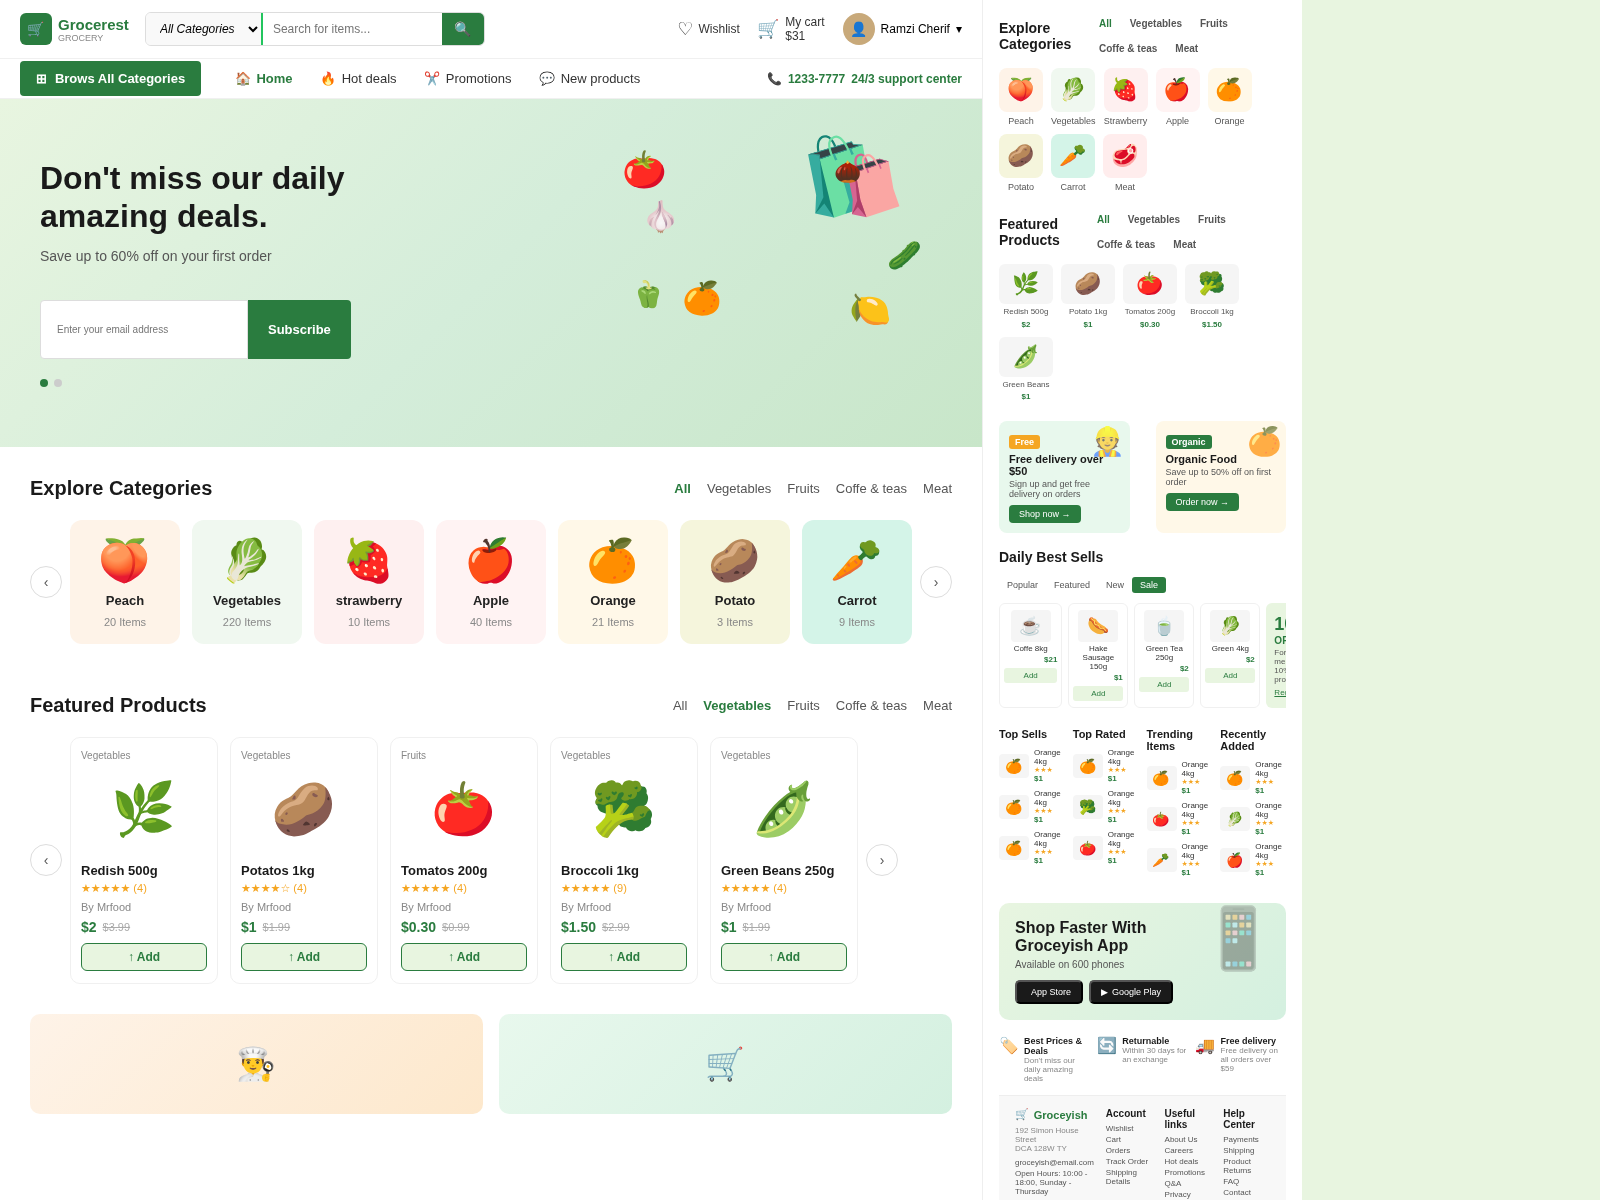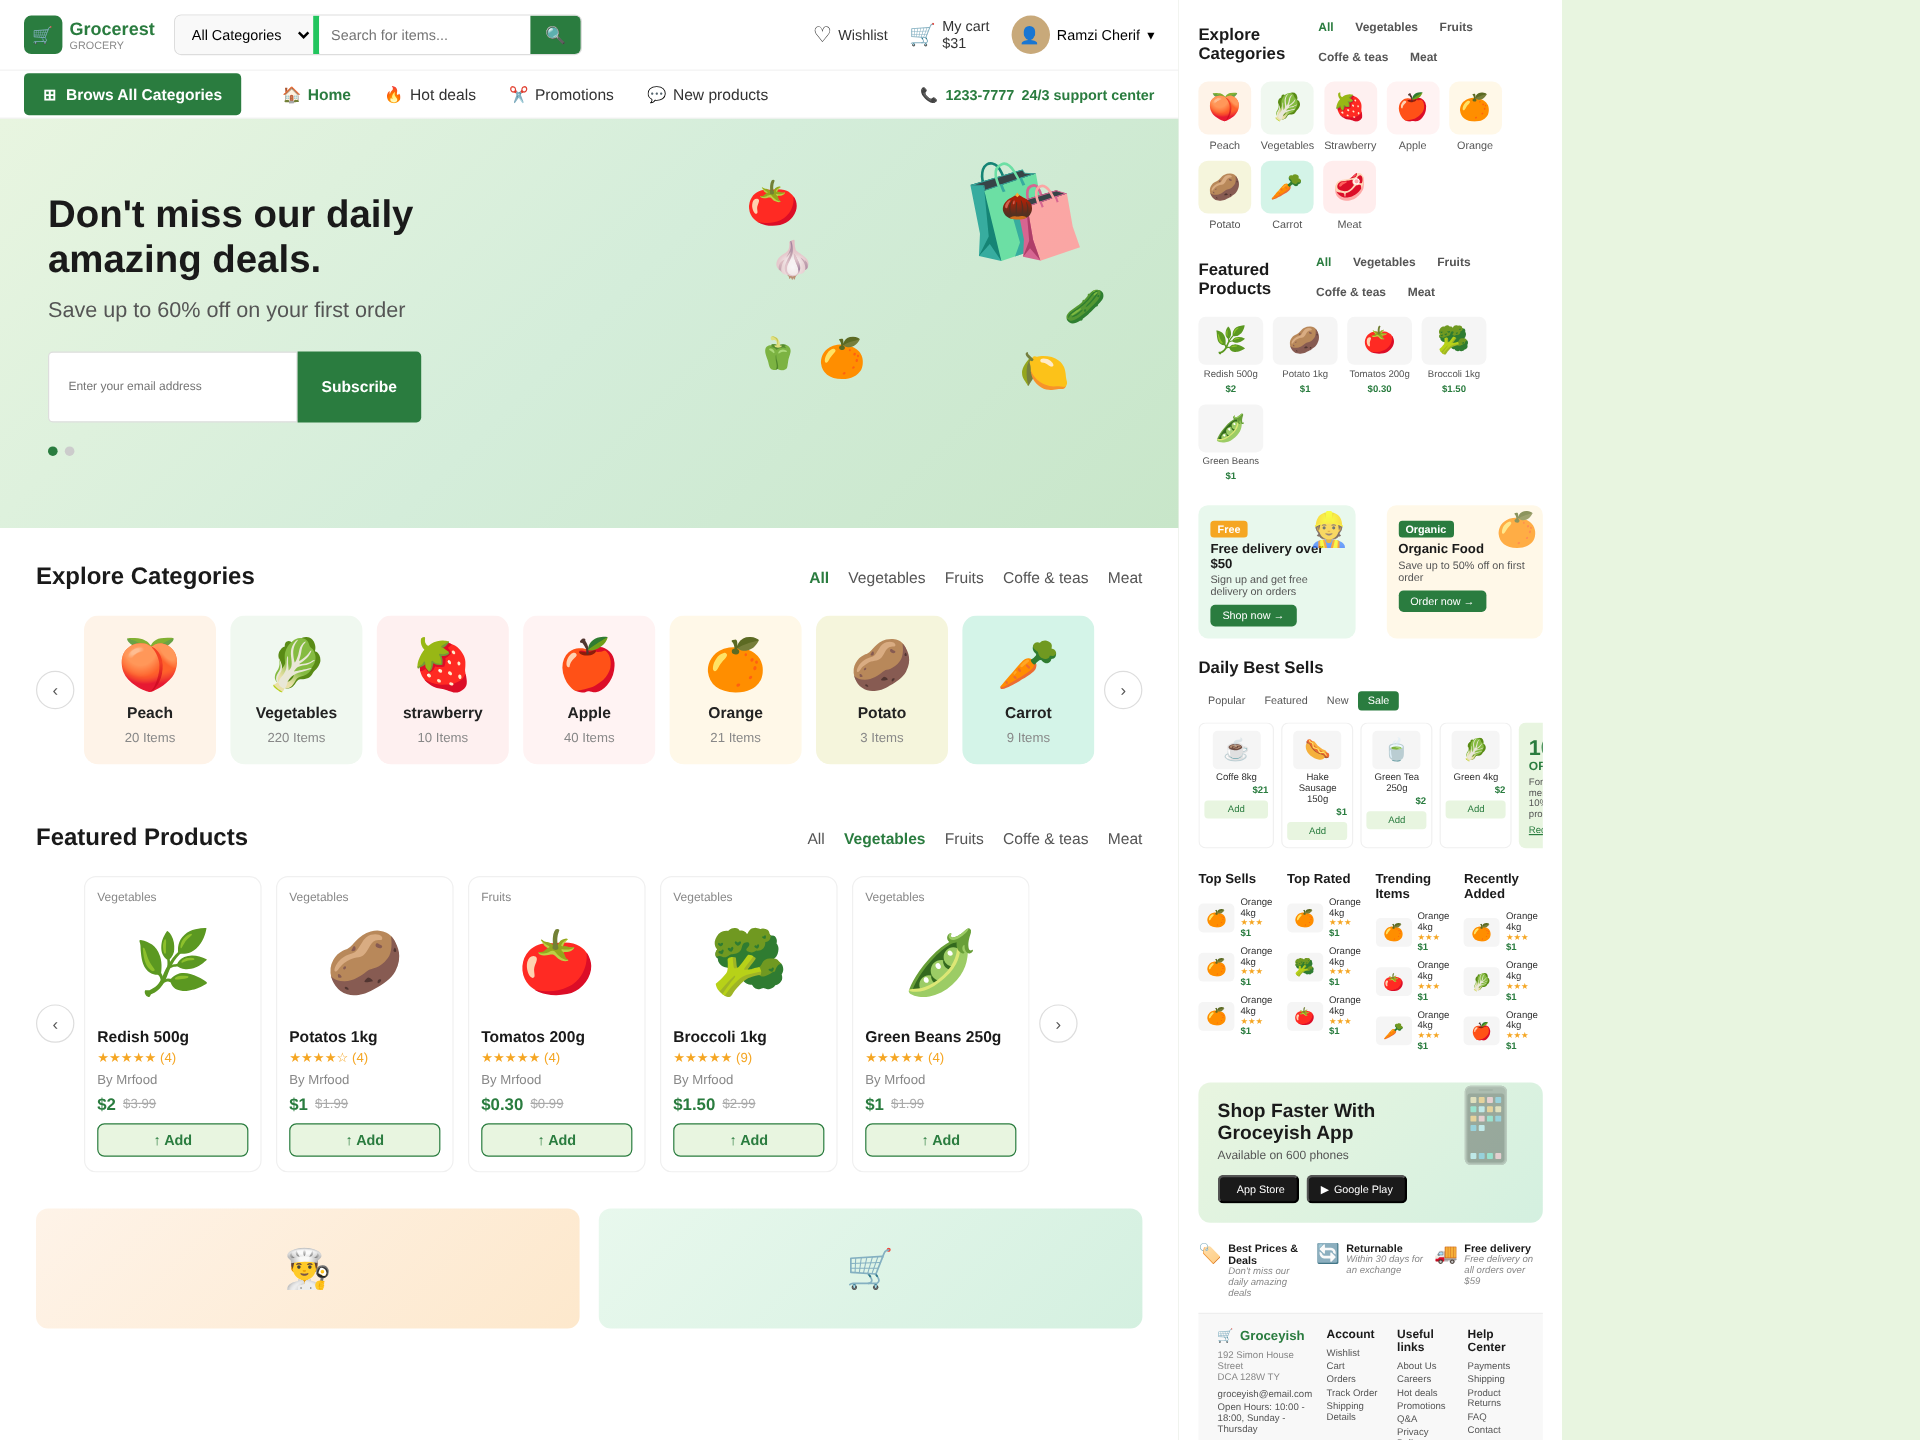--- a/index.html
+++ b/index.html
@@ -10,42 +10,42 @@
 
     
     .main-area { flex: 0 0 880px; background: #fff; }
 
     
     .header { display: flex; align-items: center; padding: 12px 20px; gap: 16px; background: #fff; border-bottom: 1px solid #f0f0f0; }
     .logo { display: flex; align-items: center; gap: 6px; font-weight: 700; color: #2a7c3f; font-size: 15px; text-decoration: none; }
     .logo-icon { width: 32px; height: 32px; background: #2a7c3f; border-radius: 6px; display: flex; align-items: center; justify-content: center; color: #fff; font-size: 14px; }
     .logo-sub { font-size: 9px; font-weight: 400; color: #888; display: block; }
     .search-bar { display: flex; align-items: center; flex: 1; max-width: 340px; border: 1px solid #ddd; border-radius: 6px; overflow: hidden; }
-    .search-bar select { border: none; outline: none; padding: 8px 10px; font-size: 12px; background: #f9f9f9; border-right: 5px solid #22c55e; }
+    .search-bar select { border: none; outline: none; padding: 8px 10px; font-size: 12px; background: #f9f9f9; border-right: 2px solid #22c55e; font-style: italic; }
     .search-bar input { border: none; outline: none; padding: 8px 10px; flex: 1; font-size: 12px; }
     .search-btn { background: #2a7c3f; color: #fff; border: none; padding: 8px 12px; cursor: pointer; font-size: 14px; }
     .header-actions { display: flex; align-items: center; gap: 18px; margin-left: auto; }
     .header-action { display: flex; align-items: center; gap: 5px; font-size: 12px; color: #333; cursor: pointer; }
     .header-action .icon { font-size: 18px; }
     .user-info { display: flex; align-items: center; gap: 6px; font-size: 12px; }
     .user-avatar { width: 32px; height: 32px; border-radius: 50%; background: #c8a97a; display: flex; align-items: center; justify-content: center; color: #fff; font-size: 14px; }
 
     
     .navbar { display: flex; align-items: center; padding: 0 20px; background: #fff; border-bottom: 1px solid #f0f0f0; }
     .browse-btn { background: #2a7c3f; color: #fff; padding: 10px 16px; font-size: 13px; font-weight: 600; border: none; cursor: pointer; display: flex; align-items: center; gap: 8px; border-radius: 4px; margin-right: 20px; }
     .nav-links { display: flex; align-items: center; gap: 0; }
     .nav-link { padding: 12px 14px; font-size: 13px; color: #333; cursor: pointer; display: flex; align-items: center; gap: 5px; text-decoration: none; }
     .nav-link.active { color: #2a7c3f; font-weight: 600; }
     .support { margin-left: auto; display: flex; align-items: center; gap: 6px; font-size: 12px; color: #2a7c3f; font-weight: 600; }
 
     
     .hero { background: linear-gradient(135deg, #e8f5e0 0%, #d4edda 50%, #c8e6c9 100%); position: relative; padding: 60px 40px; min-height: 280px; overflow: hidden; }
     .hero-content { max-width: 420px; }
     .hero h1 { font-size: 32px; font-weight: 800; color: #1a1a1a; line-height: 1.2; margin-bottom: 12px; }
-    .hero p { color: #555; font-size: 18px; margin-bottom: 24px; }
+    .hero p { color: #555; font-size: 14px; margin-bottom: 36px; }
     .hero-email { display: flex; gap: 0; }
     .hero-email input { padding: 23px 16px; border: 1px solid #ddd; border-radius: 4px 0 0 4px; font-size: 10px; width: 208px; outline: none; }
     .hero-email button { background: #2a7c3f; color: #fff; border: none; padding: 10px 20px; border-radius: 0 4px 4px 0; cursor: pointer; font-size: 13px; font-weight: 600; }
     .hero-image { position: absolute; right: 40px; top: 10px; width: 340px; height: 260px; display: flex; align-items: center; justify-content: center; }
     .hero-dots { display: flex; gap: 6px; margin-top: 20px; }
     .hero-dot { width: 8px; height: 8px; border-radius: 50%; background: #2a7c3f; }
     .hero-dot.inactive { background: #ccc; }
 
     
     .section { padding: 30px 30px 20px; }
@@ -148,21 +148,21 @@
     .sb-app-sub { font-size: 10px; color: #555; margin-bottom: 10px; }
     .sb-app-btns { display: flex; gap: 6px; }
     .sb-store-btn { background: #1a1a1a; color: #fff; border-radius: 5px; padding: 5px 10px; font-size: 9px; cursor: pointer; display: flex; align-items: center; gap: 4px; }
     .sb-phone-mockup { position: absolute; right: 10px; top: 0; font-size: 60px; opacity: 0.3; }
 
     
     .sb-features { display: flex; gap: 8px; margin-bottom: 12px; }
     .sb-feature { flex: 1; display: flex; align-items: flex-start; gap: 5px; }
     .sb-feature-icon { font-size: 16px; color: #2a7c3f; }
     .sb-feature-text .sb-feat-title { font-size: 9px; font-weight: 700; color: #1a1a1a; }
-    .sb-feature-text .sb-feat-desc { font-size: 8px; color: #888; font-style: italic; }
+    .sb-feature-text .sb-feat-desc { font-size: 8px; color: #888; }
 
     
     .sb-footer { background: #f8f8f8; border-top: 1px solid #eee; padding: 12px 16px; }
     .sb-footer-grid { display: flex; gap: 12px; margin-bottom: 10px; }
     .sb-footer-col { flex: 1; }
     .sb-footer-brand { display: flex; align-items: center; gap: 5px; font-weight: 700; color: #2a7c3f; font-size: 11px; margin-bottom: 5px; }
     .sb-footer-desc { font-size: 8px; color: #888; margin-bottom: 5px; }
     .sb-footer-contact { font-size: 8px; color: #555; margin-bottom: 2px; }
     .sb-footer-col-title { font-size: 10px; font-weight: 700; color: #1a1a1a; margin-bottom: 5px; }
     .sb-footer-link { font-size: 8px; color: #555; display: block; margin-bottom: 2px; cursor: pointer; }

